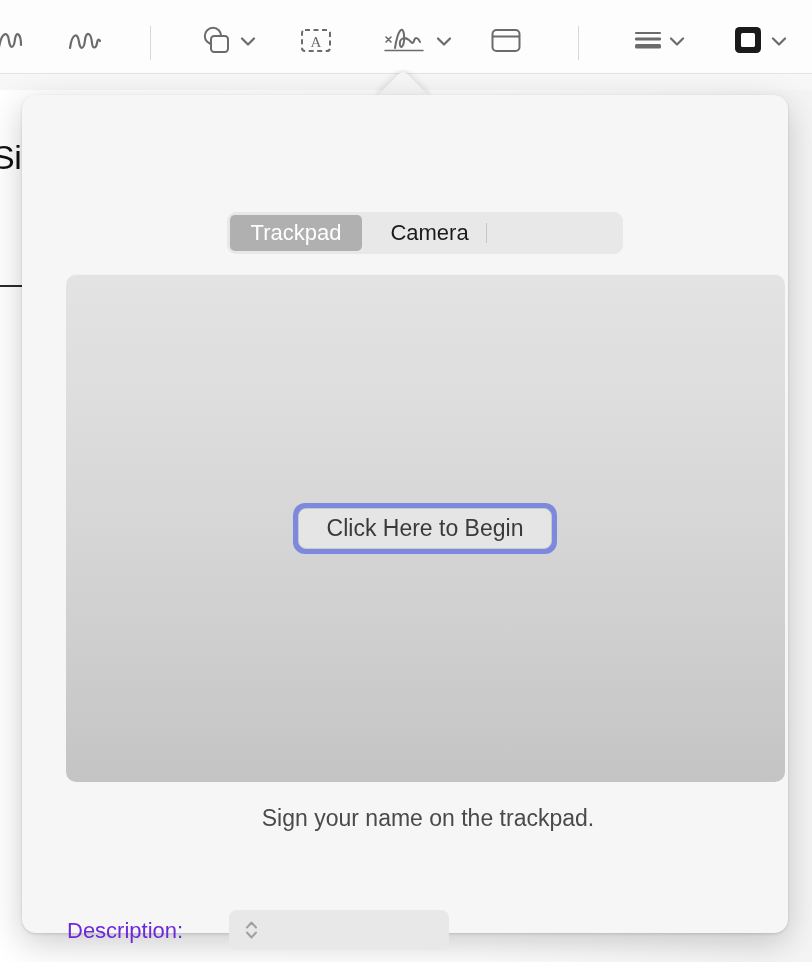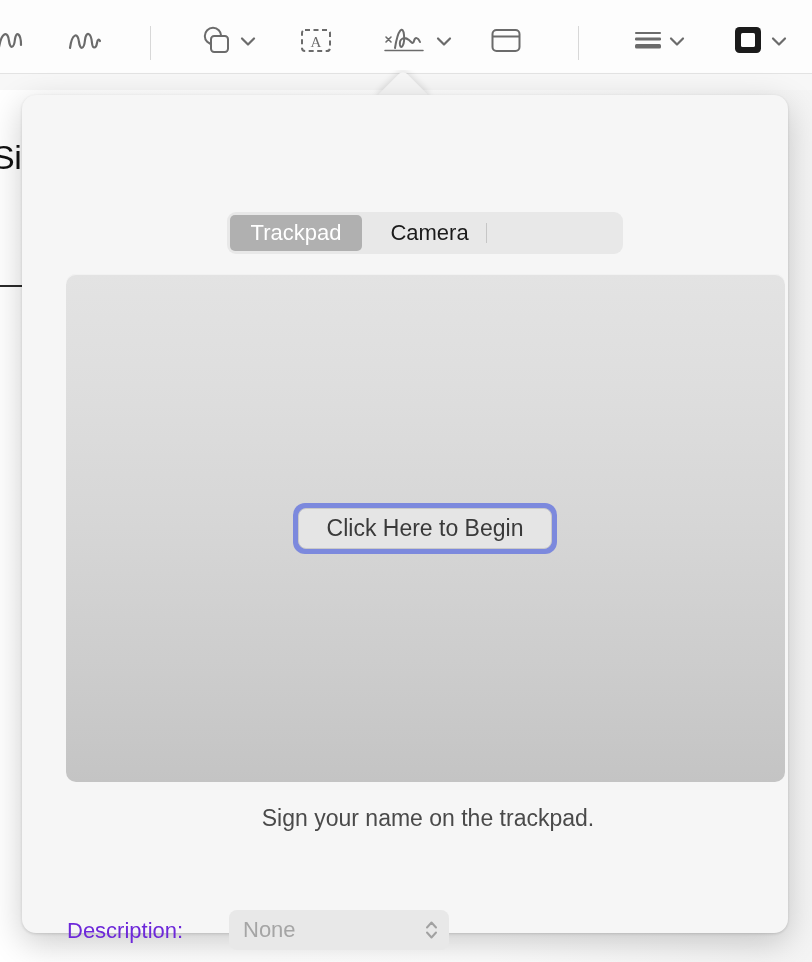--- a/index.html
+++ b/index.html
@@ -379,21 +379,20 @@
 
     <div class="begin-btn">
       <div class="begin-btn-inner">Click Here to Begin</div>
     </div>
 
     <div class="hint">Sign your name on the trackpad.</div>
 
     <div class="desc-label">Description:</div>
 
     <div class="desc-popup">
-      <div class="desc-value">None</div>
       <div class="desc-chevrons">
         <svg width="15" height="22" viewBox="0 0 15 22" fill="none">
           <path d="M3 8.5 L7.5 3.5 L12 8.5" stroke="#a1a1a1" stroke-width="2" fill="none" stroke-linecap="round" stroke-linejoin="round"></path>
           <path d="M3 13.5 L7.5 18.5 L12 13.5" stroke="#a1a1a1" stroke-width="2" fill="none" stroke-linecap="round" stroke-linejoin="round"></path>
         </svg>
       </div>
     </div>
 
   </div>
 

